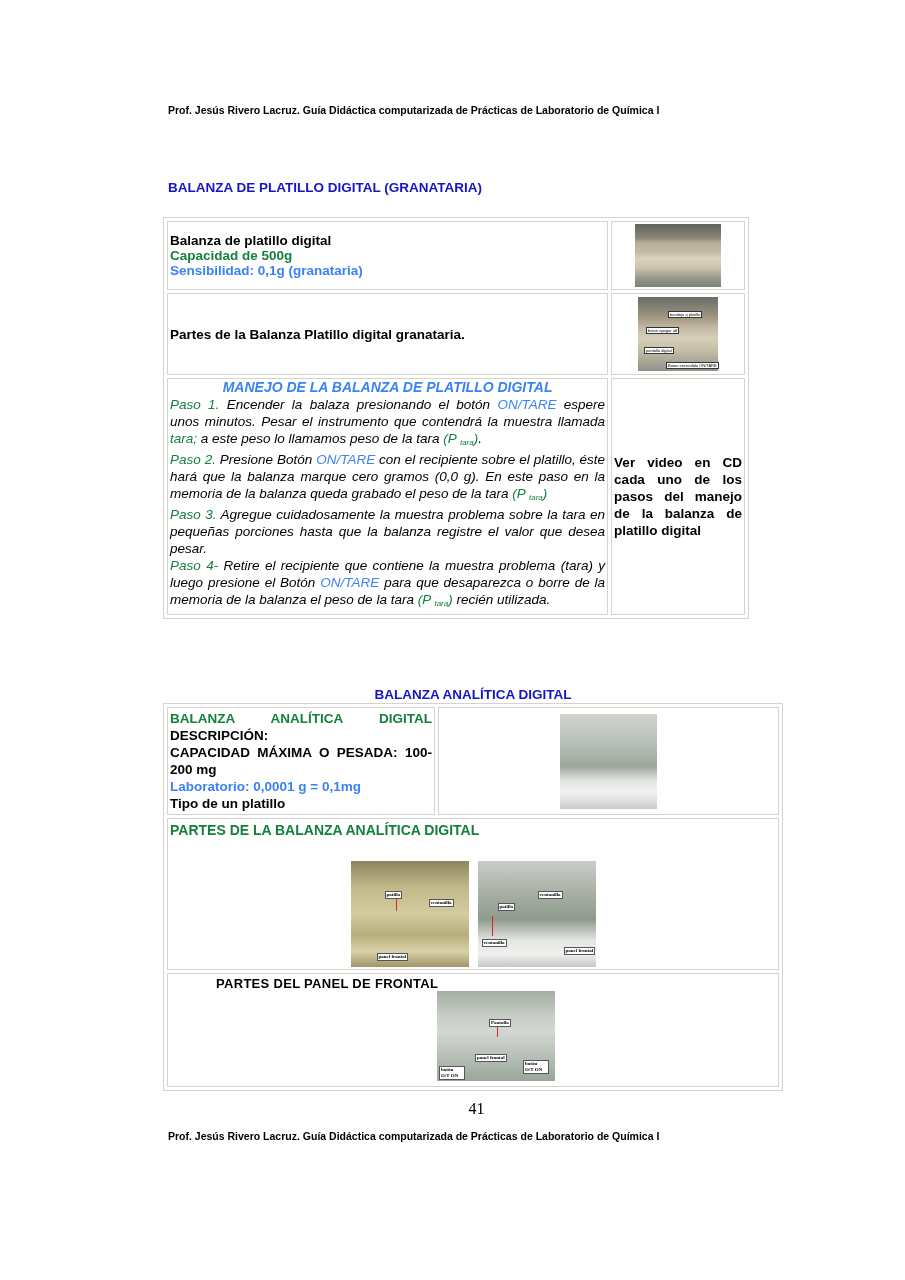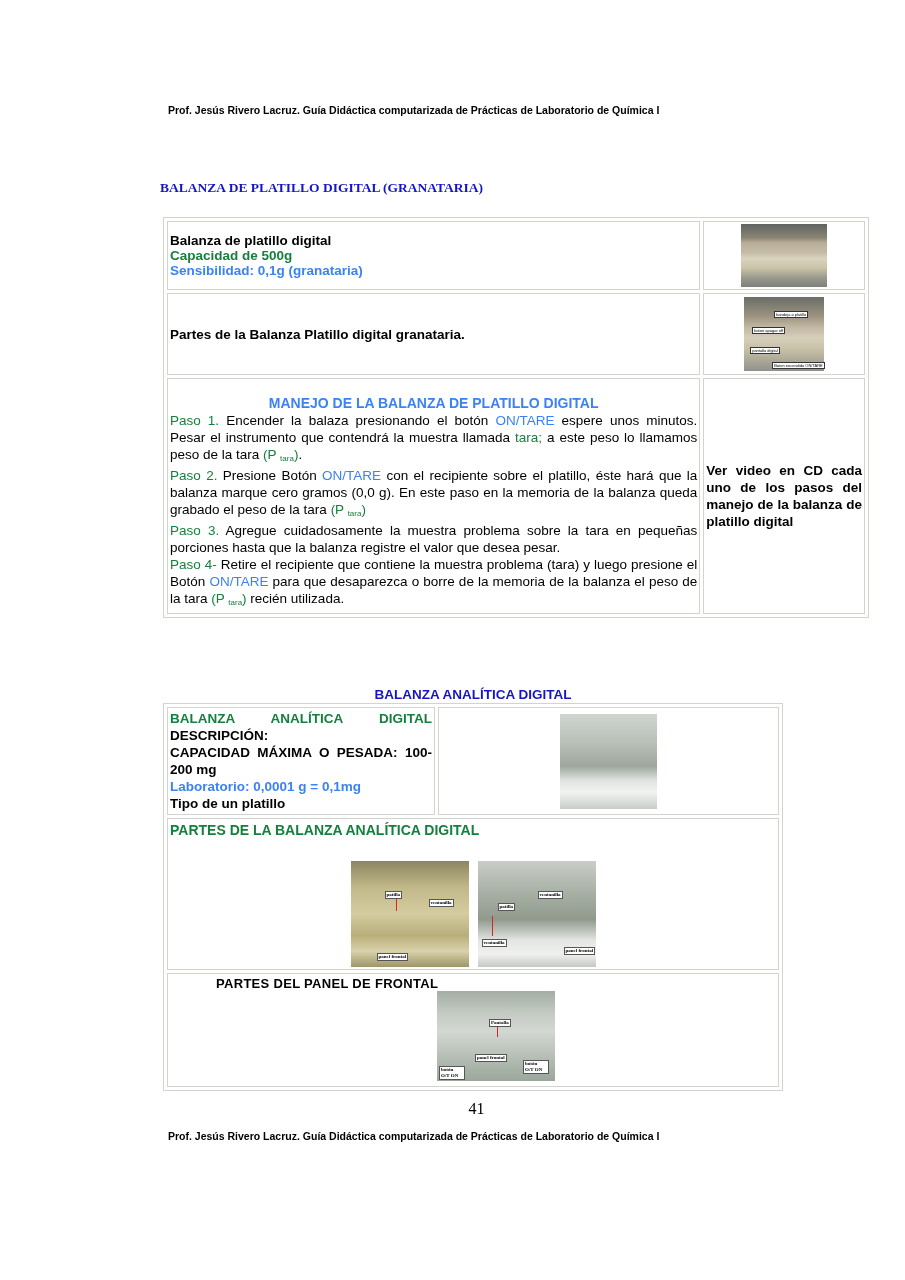--- a/index.html
+++ b/index.html
@@ -8,21 +8,21 @@
   .abs { position: absolute; }
   .hdr { font-size: 10.5px; font-weight: bold; letter-spacing: 0; white-space: nowrap; }
   .blue { color: #15803d; }
   .red { color: #3b82f6; }
   .section-title { font-size: 13.5px; font-weight: bold; color: #1515c8; }
 
   table.doc { border-collapse: separate; border-spacing: 3px; border: 1px solid #d4d4cc;
               position: absolute; }
   table.doc td { border: 1px solid #d4d4cc; vertical-align: middle; padding: 2px 2px; }
 
-  .t1 { left: 163px; top: 217px; width: 706px; }
+  .t1 { left: 163px; top: 217px; width: 586px; }
   .t1 td { font-size: 13.5px; }
   .bold { font-weight: bold; }
   .just { text-align: justify; }
   .sub { font-size: 8px; vertical-align: -2px; }
 
   .photo { display: block; margin: 0 auto; }
   .ph-scale1 { width: 86px; height: 63px;
      background: linear-gradient(180deg, #5f6360 0%, #8b8575 22%, #b9ad98 30%, #c4bba6 45%, #d9d3bf 55%, #cbc3a8 70%, #9a9a8d 85%, #7c807b 100%); }
   .ph-scale2 { width: 80px; height: 74px; position: relative;
      background: linear-gradient(180deg, #6a6d68 0%, #9a917e 25%, #c0b5a0 40%, #d6cfbb 55%, #c6bea4 72%, #8f918a 100%); }
@@ -40,21 +40,21 @@
      background: linear-gradient(180deg, #a3aea3 0%, #c4cbc3 25%, #d3d8d2 45%, #b9c1b8 70%, #9aa79a 100%); }
   .lbl2 { position: absolute; background: #fff; border: 1px solid #555; font-size: 5px; line-height: 6px; padding: 0 1px; white-space: nowrap; font-family: "Liberation Serif", serif; font-weight: bold; }
   .arrow { position: absolute; background: #d22; width: 1px; }
   .pagenum { font-family: "Liberation Serif", serif; font-size: 16px; }
 </style>
 </head>
 <body>
 
 <div class="abs hdr" style="left:168px; top:104px;">Prof.  Jesús  Rivero  Lacruz. Guía Didáctica computarizada de Prácticas de Laboratorio de Química I</div>
 
-<div class="abs section-title" style="left:160px; top:180px;font-family:Liberation Serif, serif;">BALANZA DE PLATILLO DIGITAL (GRANATARIA)</div>
+<div class="abs section-title" style="left:168px; top:180px;">BALANZA DE PLATILLO DIGITAL (GRANATARIA)</div>
 
 <table class="doc t1">
   <tbody>
       <tr>
     <td style="width:436px; height:60px;" class="bold">
       <div>Balanza de platillo digital</div>
       <div class="blue">Capacidad de 500g</div>
       <div class="red">Sensibilidad: 0,1g (granataria)</div>
     </td>
     <td style="width:128px;">
@@ -68,21 +68,21 @@
     <td>
       <div class="photo ph-scale2">
         <span class="lbl" style="left:30px; top:14px;">bandeja o platillo</span>
         <span class="lbl" style="left:8px; top:30px;">boton apagar off</span>
         <span class="lbl" style="left:6px; top:50px;">pantalla digital</span>
         <span class="lbl" style="left:28px; top:65px;">Boton encendido ON/TARE</span>
       </div>
     </td>
   </tr>
   <tr>
-    <td class="just" style="line-height:17px; padding-top:16px; padding-bottom:2px;">
+    <td class="just" style="line-height:17px; padding-top:0; padding-bottom:2px;font-style:italic;">
       <div class="red bold" style="text-align:center; font-size:14px;">MANEJO DE LA BALANZA DE PLATILLO DIGITAL</div>
       <div>
         <span class="blue">Paso 1.</span><span> Encender la balaza presionando el botón </span><span class="red">ON/TARE</span><span> espere unos minutos. Pesar el instrumento que contendrá la muestra llamada </span><span class="blue">tara;</span><span> a  este  peso lo llamamos peso de la tara </span><span class="blue">(P </span><span class="blue sub">tara</span><span class="blue">)</span><span>.</span>
       </div>
       <div>
         <span class="blue"> Paso 2.</span><span> Presione Botón </span><span class="red">ON/TARE</span><span> con el recipiente sobre el platillo, éste hará que la balanza marque cero gramos (0,0 g). En este paso en la memoria de la balanza queda grabado el peso de la tara </span><span class="blue">(P </span><span class="blue sub">tara</span><span class="blue">)</span>
       </div>
       <div>
         <span class="blue">Paso 3.</span><span> Agregue cuidadosamente la muestra problema sobre la tara en pequeñas porciones hasta que la balanza registre el valor que desea pesar.</span>
       </div>

